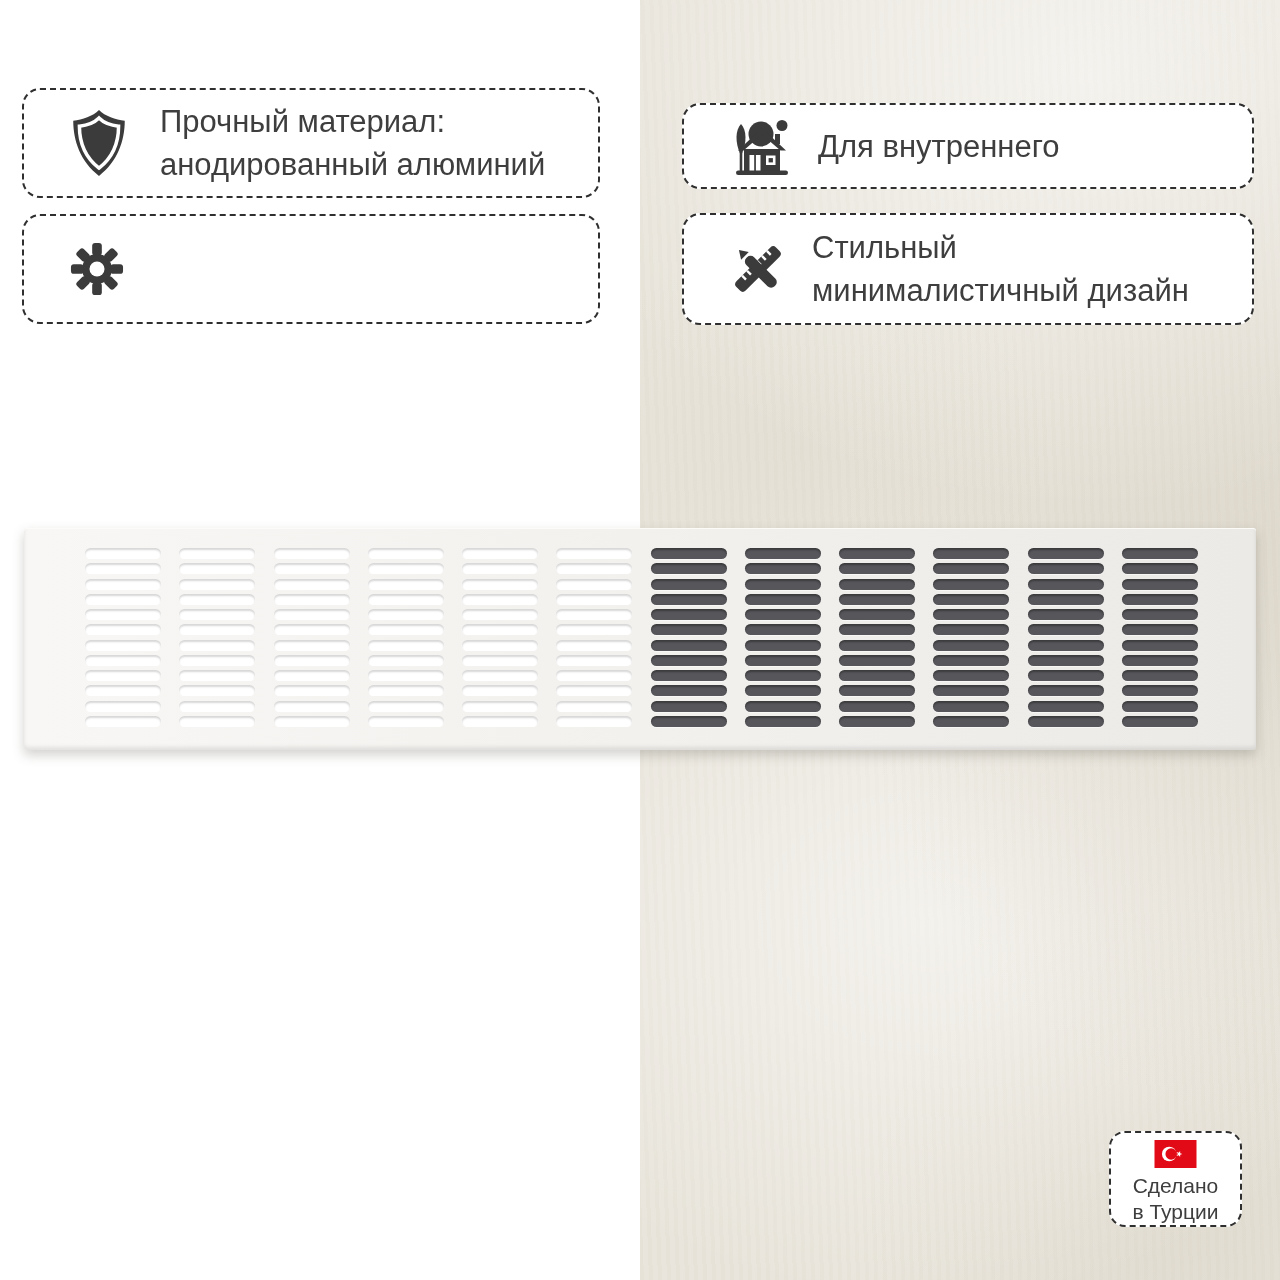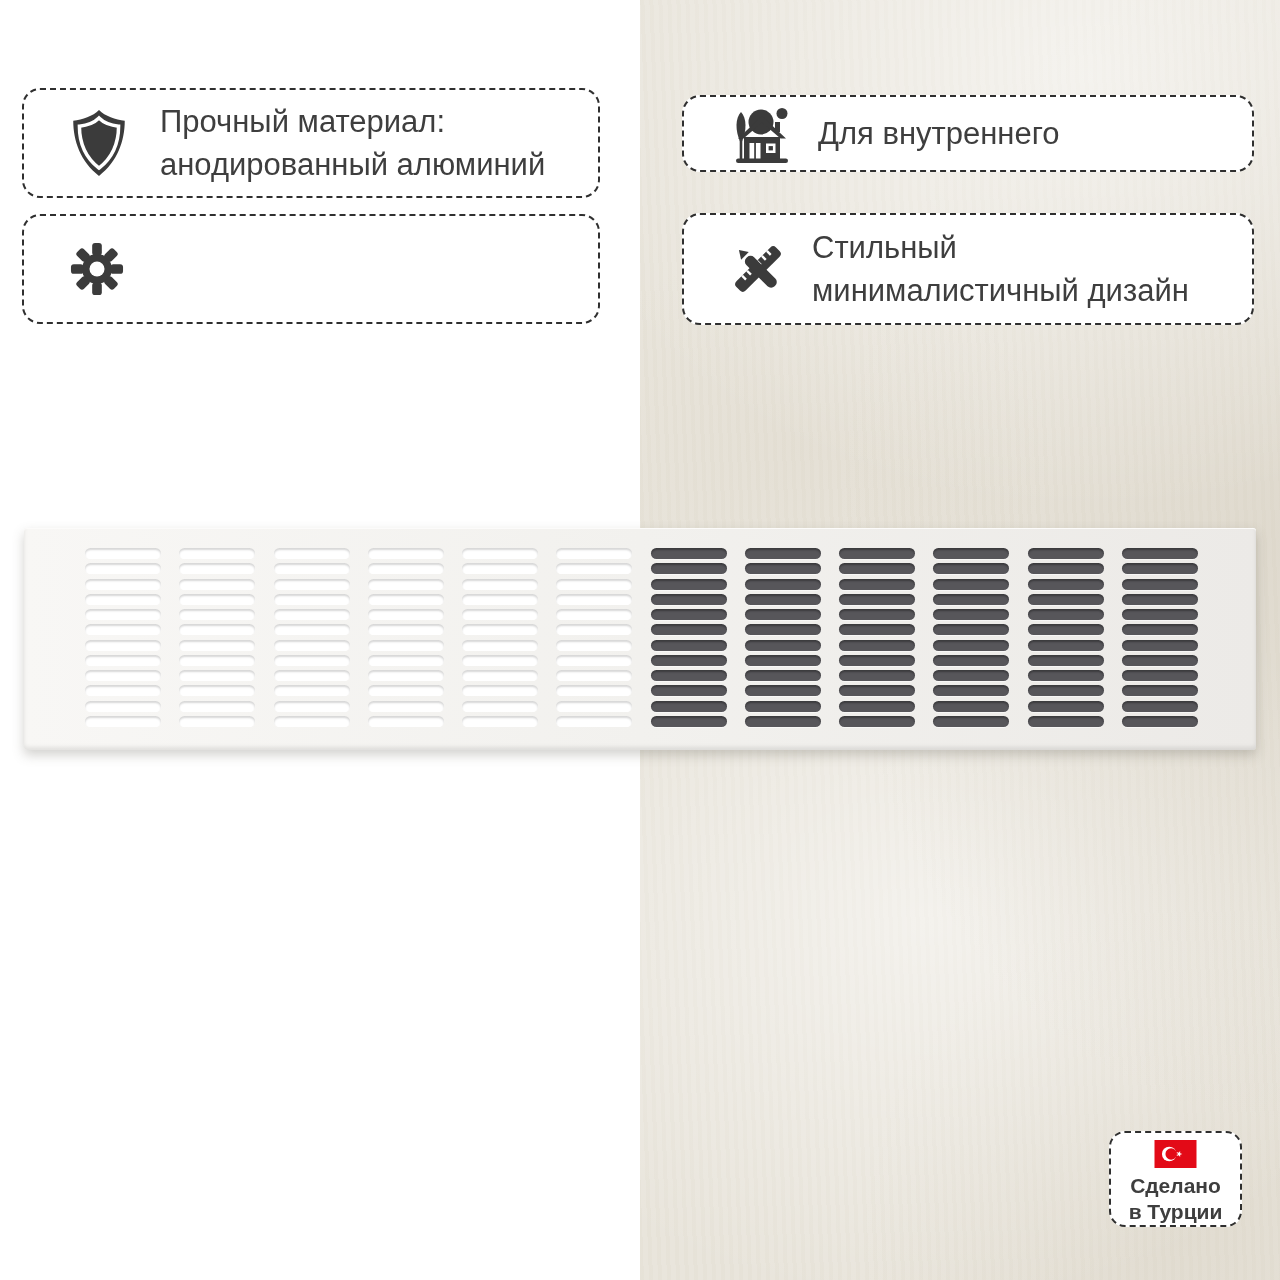--- a/index.html
+++ b/index.html
@@ -22,21 +22,21 @@
   }
   
   .card{
     position:absolute;background:#fff;
     border:2px dashed var(--border,#2f2f2f);border-radius:18px;
     display:flex;align-items:center;gap:32px;
     padding-left:46px;padding-right:14px;box-sizing:border-box;
   }
   .card-1{left:22px;top:88px;width:578px;height:110px;}
   .card-2{left:22px;top:214px;width:578px;height:110px;}
-  .card-3{left:682px;top:95px;width:572px;height:77px;padding-left:48px;gap:26px;}
+  .card-3{left:682px;top:103px;width:572px;height:86px;padding-left:48px;gap:26px;}
   .card-4{left:682px;top:213px;width:572px;height:112px;gap:26px;}
   .icon{flex:0 0 auto;display:block;color:var(--icon,#3b3b3b);}
   .icon svg{display:block;}
   .feature-text{color:var(--text,#3e3e3e);font-size:31px;line-height:43px;white-space:nowrap;}
   
   .grille{
     position:absolute;left:24px;top:528px;width:1232px;height:222px;
     background:linear-gradient(90deg,#f8f7f5 0%,#f2f1ee 50%,#eceae7 100%);
     border-radius:3px;
     box-shadow:0 5px 12px rgba(95,90,80,.28), inset 0 1px 0 #fcfbfa, inset 0 -3px 4px rgba(0,0,0,.09);
@@ -56,21 +56,21 @@
     box-shadow:inset 0 2px 2px rgba(0,0,0,.32), 0 1px 0 rgba(255,255,255,.55);
   }
   
   .badge{
     position:absolute;left:1109px;top:1131px;width:133px;height:96px;
     background:#fff;border:2px dashed var(--border,#2f2f2f);border-radius:16px;
     display:flex;flex-direction:column;align-items:center;justify-content:center;
     box-sizing:border-box;padding-top:6px;
   }
   .flag svg{display:block;width:43px;height:28px;}
-  .badge-text{font-weight:bold;font-size:21px;line-height:26px;color:var(--text,#3b3b3b);text-align:center;margin-top:5px;}
+  .badge-text{font-weight:normal;font-size:21px;line-height:26px;color:var(--text,#3b3b3b);text-align:center;margin-top:5px;}
 </style>
 </head>
 <body>
 
 <div class="wall"></div>
 
 <div class="card card-1">
   <span class="icon">
     <svg width="58" height="68" viewBox="0 0 56 66" fill="currentColor">
       <path d="M28 1 C34 7 44 10.5 53 11.5 C53 31 46 51 28 65 C10 51 3 31 3 11.5 C12 10.5 22 7 28 1 Z"></path>

